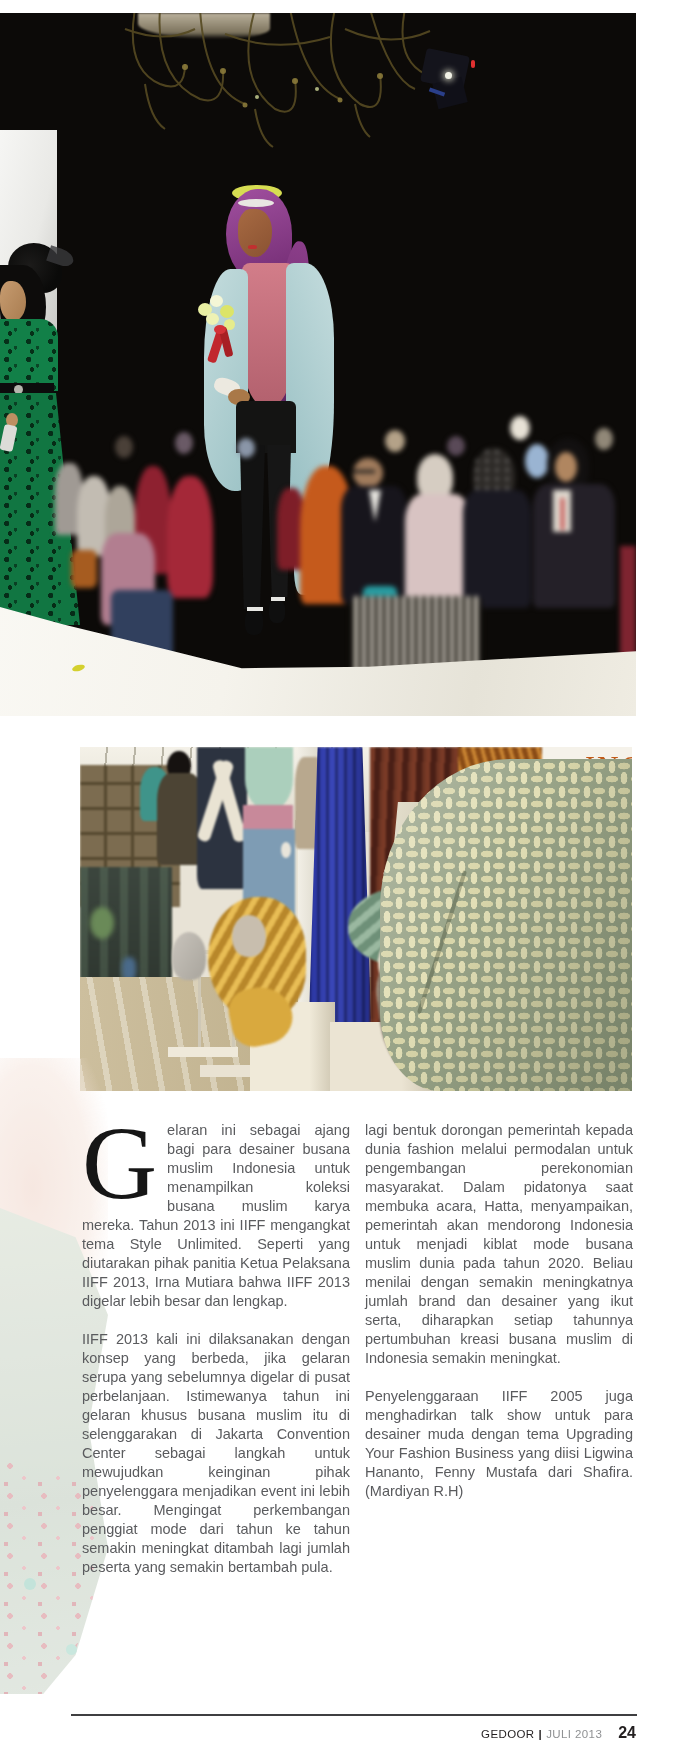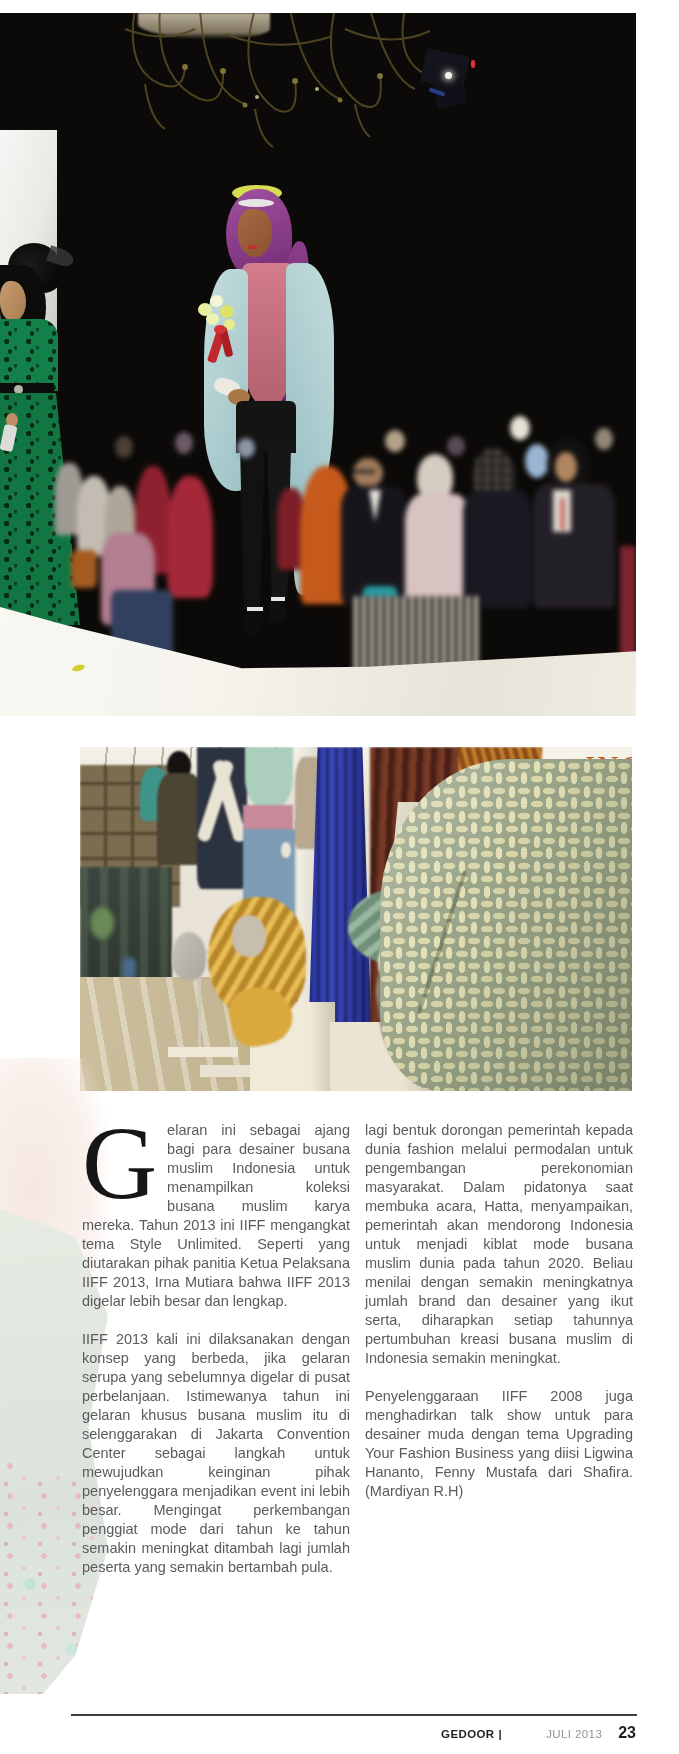--- a/index.html
+++ b/index.html
@@ -13,23 +13,23 @@
   .article{position:absolute;left:82px;top:1121px;width:551px;color:#5a5b5e;
            font-size:14.5px;line-height:19px;}
   .col{position:absolute;top:0;width:268px;text-align:justify;}
   .col p{margin:0 0 19px 0;}
   .dropcap{float:left;font-family:"Liberation Serif",serif;font-size:104px;
            line-height:78px;height:78px;color:#161616;margin:3px 10px 0 0;}
   
   .footer-rule{position:absolute;left:71px;top:1714px;width:566px;height:2px;background:#3f3f41;}
   .footer{position:absolute;top:1724px;right:43px;display:flex;align-items:baseline;
           color:#231f20;font-size:11.5px;letter-spacing:.4px;}
-  .footer .brand{font-weight:bold;}
+  .footer .brand{font-weight:normal;}
   .footer .sep{font-weight:bold;margin:0 4px;}
-  .footer .issue{color:#8f9193;margin-left:40px;}
+  .footer .issue{color:#8f9193;}
   .footer .pageno{font-weight:bold;font-size:16px;margin-left:16px;letter-spacing:0;}
   
   .batik{background-color:#99a488;
     background-image:
       radial-gradient(ellipse 5px 9px at 7px 8px,  #e2dfb6 65%, transparent 72%),
       radial-gradient(ellipse 9px 5px at 19px 7px, #d9d6aa 65%, transparent 72%),
       radial-gradient(ellipse 5px 9px at 19px 19px,#e2dfb6 65%, transparent 72%),
       radial-gradient(ellipse 9px 5px at 7px 20px, #d9d6aa 65%, transparent 72%);
     background-size:25px 25px;}
   .greenlace{background-color:#128048;
@@ -303,25 +303,25 @@
     <div class="s" style="left:66px;top:586px;width:11px;height:11px;border-radius:50%;background:#9ed4c4;"></div>
   </div>
 
   <div class="article">
     <div class="col" style="left:0;">
       <p><span class="dropcap">G</span><span>elaran ini sebagai ajang bagi para desainer busana muslim Indonesia untuk menampilkan koleksi busana muslim karya mereka. Tahun 2013 ini IIFF mengangkat tema Style Unlimited. Seperti yang diutarakan pihak panitia Ketua Pelaksana IIFF 2013, Irna Mutiara bahwa IIFF 2013 digelar lebih besar dan lengkap.</span></p>
       <p>IIFF 2013 kali ini dilaksanakan dengan konsep yang berbeda, jika gelaran serupa yang sebelumnya digelar di pusat perbelanjaan. Istimewanya tahun ini gelaran khusus busana muslim itu di selenggarakan di Jakarta Convention Center sebagai langkah untuk mewujudkan keinginan pihak penyelenggara menjadikan event ini lebih besar. Mengingat perkembangan penggiat mode dari tahun ke tahun semakin meningkat ditambah lagi jumlah peserta yang semakin bertambah pula.</p>
     </div>
     <div class="col" style="left:283px;">
       <p>lagi bentuk dorongan pemerintah kepada dunia fashion melalui permodalan untuk pengembangan perekonomian masyarakat. Dalam pidatonya saat membuka acara, Hatta, menyampaikan, pemerintah akan mendorong Indonesia untuk menjadi kiblat mode busana muslim dunia pada tahun 2020. Beliau menilai dengan semakin meningkatnya jumlah brand dan desainer yang ikut serta, diharapkan setiap tahunnya pertumbuhan kreasi busana muslim di Indonesia semakin meningkat.</p>
-      <p>Penyelenggaraan IIFF 2008 juga menghadirkan talk show untuk para desainer muda dengan tema Upgrading Your Fashion Business yang diisi Ligwina Hananto, Fenny Mustafa dari Shafira. (Mardiyan R.H)</p>
+      <p>Penyelenggaraan IIFF 2005 juga menghadirkan talk show untuk para desainer muda dengan tema Upgrading Your Fashion Business yang diisi Ligwina Hananto, Fenny Mustafa dari Shafira. (Mardiyan R.H)</p>
     </div>
   </div>
 
   <div class="footer-rule"></div>
   <div class="footer">
     <span class="brand">GEDOOR</span>
     <span class="sep">|</span>
     <span class="issue">JULI 2013</span>
-    <span class="pageno">23</span>
+    <span class="pageno">24</span>
   </div>
 
 </div>
 
 </body></html>

